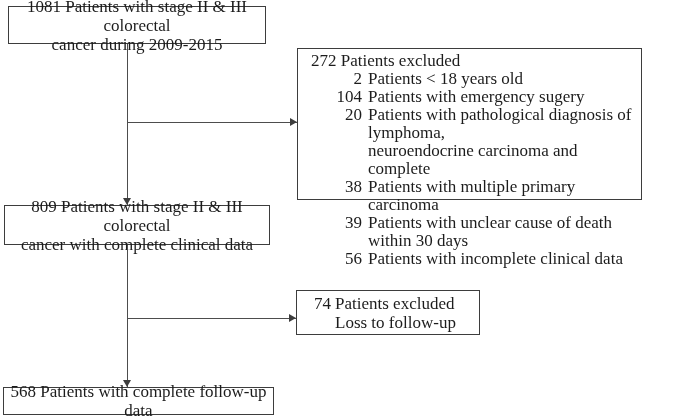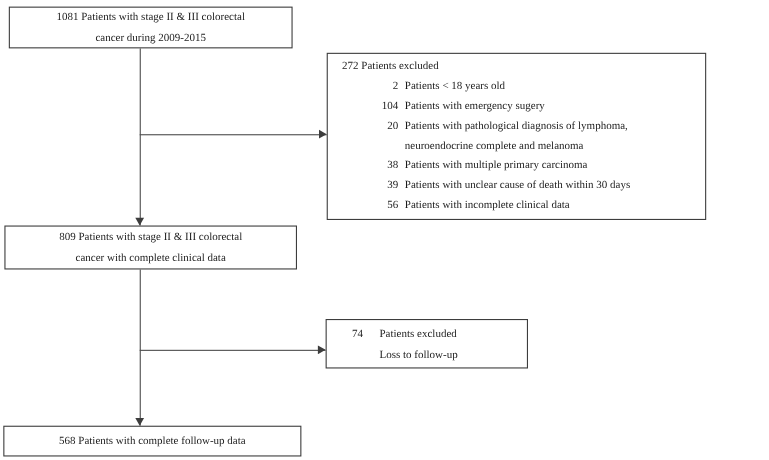--- a/index.html
+++ b/index.html
@@ -3,21 +3,21 @@
 <meta charset="utf-8">
 <style>
   html, body { margin: 0; padding: 0; background: #ffffff; }
   .stage {
     position: relative;
     width: 699px;
     height: 418px;
     background: #ffffff;
     font-family: "Liberation Serif", "DejaVu Serif", serif;
     color: #1c1c1c;
-    font-size: 10px;
+    font-size: 17px;
     overflow: hidden;
   }
   .box {
     position: absolute;
     border: 1.5px solid #3d3d3d;
     background: #ffffff;
     box-sizing: border-box;
   }
   .centerbox {
     display: flex;
@@ -37,21 +37,21 @@
     display: inline-block;
     width: 51px;
     text-align: right;
     margin-right: 6px;
     flex: 0 0 auto;
   }
   .num2 {
     display: inline-block;
     width: 16px;
     text-align: right;
-    margin-right: 15px;
+    margin-right: 5px;
     flex: 0 0 auto;
   }
   .line { position: absolute; background: #4d4d4d; }
   .vline { width: 1px; }
   .hline { height: 1px; }
   .v1 { left: 127px; top: 44px;  height: 161px; }
   .v2 { left: 127px; top: 245px; height: 142px; }
   .h1 { left: 127px; top: 122px; width: 170px; }
   .h2 { left: 127px; top: 318px; width: 169px; }
   .arrow { position: absolute; width: 0; height: 0; }
@@ -89,21 +89,21 @@
     <div class="excl-item">
       <span class="num">104</span>
       <span>Patients with emergency sugery</span>
     </div>
     <div class="excl-item">
       <span class="num">20</span>
       <span>Patients with pathological diagnosis of lymphoma,</span>
     </div>
     <div class="excl-item">
       <span class="num"></span>
-      <span>neuroendocrine complete and melanoma</span>
+      <span>neuroendocrine carcinoma and complete</span>
     </div>
     <div class="excl-item">
       <span class="num">38</span>
       <span>Patients with multiple primary carcinoma</span>
     </div>
     <div class="excl-item">
       <span class="num">39</span>
       <span>Patients with unclear cause of death within 30 days</span>
     </div>
     <div class="excl-item">

